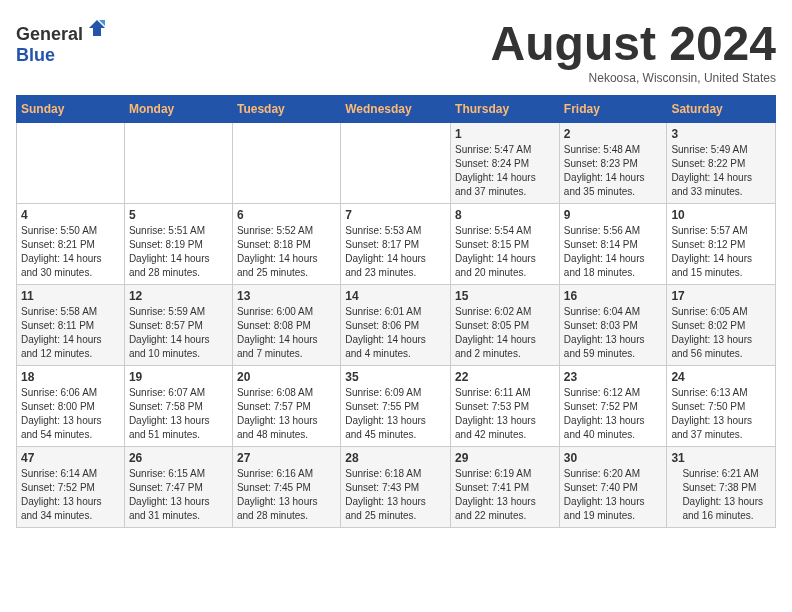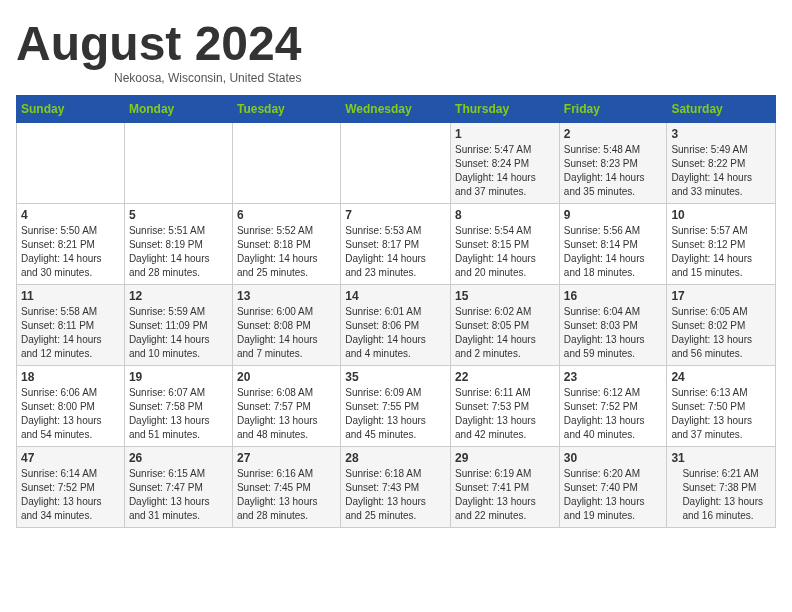--- a/index.html
+++ b/index.html
@@ -42,21 +42,21 @@
     .location {
       font-size: 12px;
       color: #555;
     }
     table {
       width: 100%;
       border-collapse: collapse;
     }
     thead tr th {
       background: #2255aa;
-      color: #84cc16;
+      color: #fdba74;
       font-size: 12px;
       font-weight: bold;
       padding: 6px 4px;
       text-align: left;
       border: 1px solid #2255aa;
     }
     tbody tr td {
       border: 1px solid #ccc;
       vertical-align: top;
       padding: 4px;
@@ -85,20 +85,35 @@
       color: #333;
     }
     .empty-cell {
       background: #fff !important;
     }
   </style>
 </head>
 <body>
 
 <div class="header">
+  <div class="logo">
+    <div>
+      <div style="display:flex;align-items:center;">
+        <span class="logo-text">
+          <span class="logo-general">General</span><svg class="logo-icon" viewBox="0 0 24 24" xmlns="http://www.w3.org/2000/svg">
+              <polygon points="4,12 12,4 20,12 16,12 16,20 8,20 8,12" fill="#2255aa"></polygon>
+              <polygon points="14,4 20,4 20,10" fill="#4499cc"></polygon>
+            </svg>
+        </span>
+      </div>
+      <div style="display:flex;align-items:center;">
+        <span style="font-size:18px;font-weight:bold;color:#2255aa;">Blue</span>
+      </div>
+    </div>
+  </div>
   <div class="title-block">
     <div class="month-year">August 2024</div>
     <div class="location">Nekoosa, Wisconsin, United States</div>
   </div>
 </div>
 
 <table>
   <thead>
     <tr id="header-row">
     <th>Sunday</th>
@@ -193,21 +208,21 @@
         <td>
           <span class="day-num">11</span>
           <div class="cell-content" style="white-space: pre-line;">Sunrise: 5:58 AM
 Sunset: 8:11 PM
 Daylight: 14 hours
 and 12 minutes.</div>
         </td>
         <td>
           <span class="day-num">12</span>
           <div class="cell-content" style="white-space: pre-line;">Sunrise: 5:59 AM
-Sunset: 11:09 PM
+Sunset: 8:57 PM
 Daylight: 14 hours
 and 10 minutes.</div>
         </td>
         <td>
           <span class="day-num">13</span>
           <div class="cell-content" style="white-space: pre-line;">Sunrise: 6:00 AM
 Sunset: 8:08 PM
 Daylight: 14 hours
 and 7 minutes.</div>
         </td>

